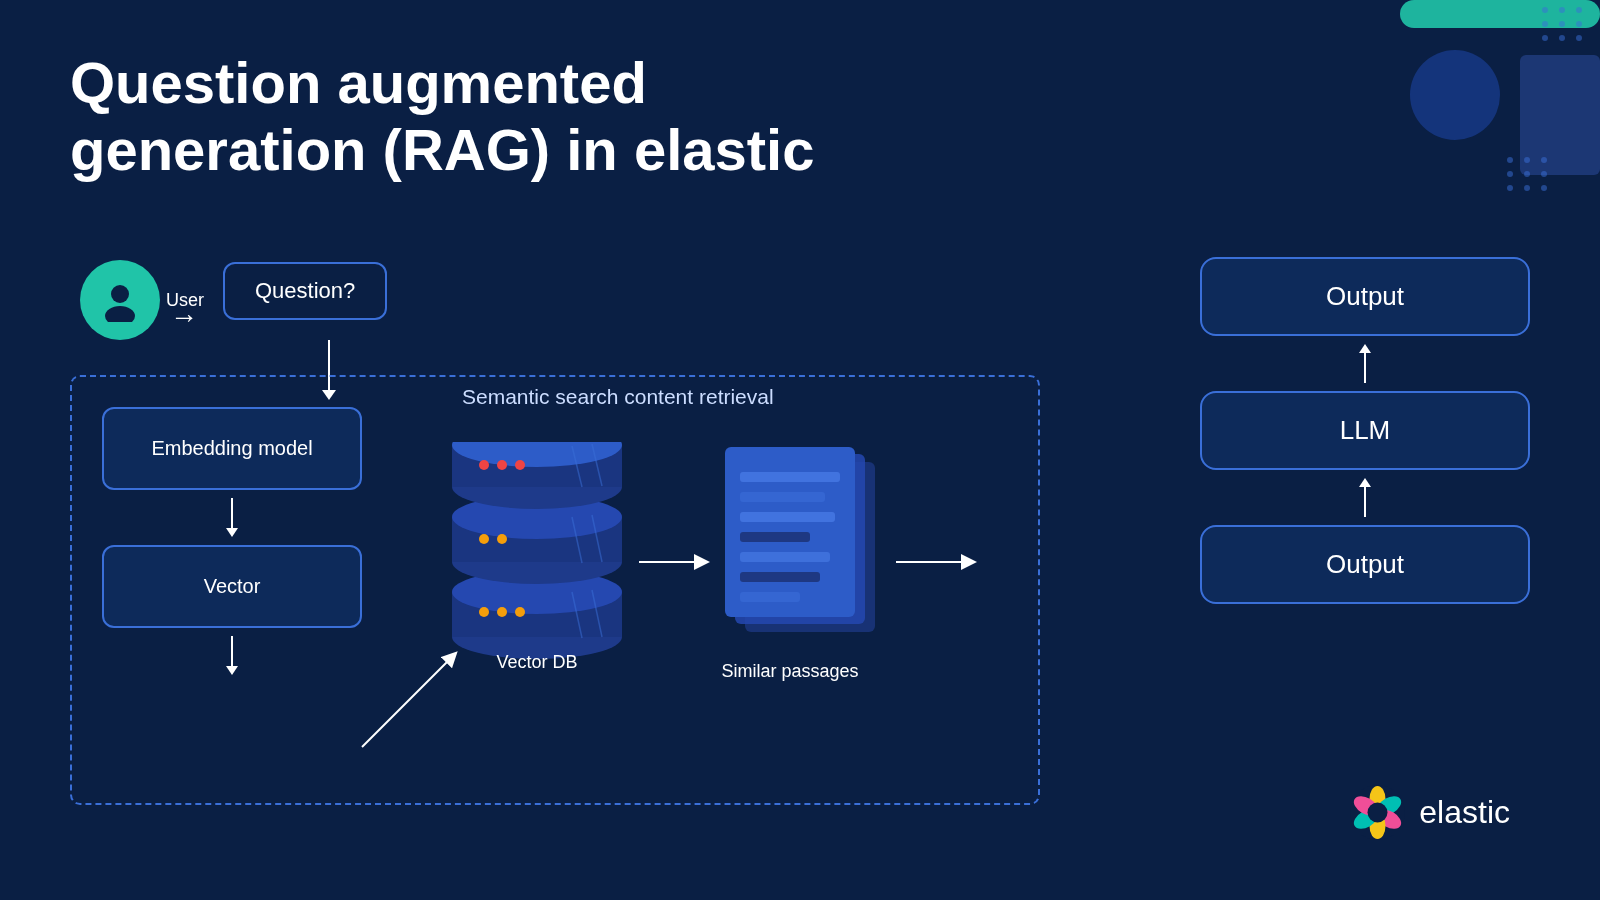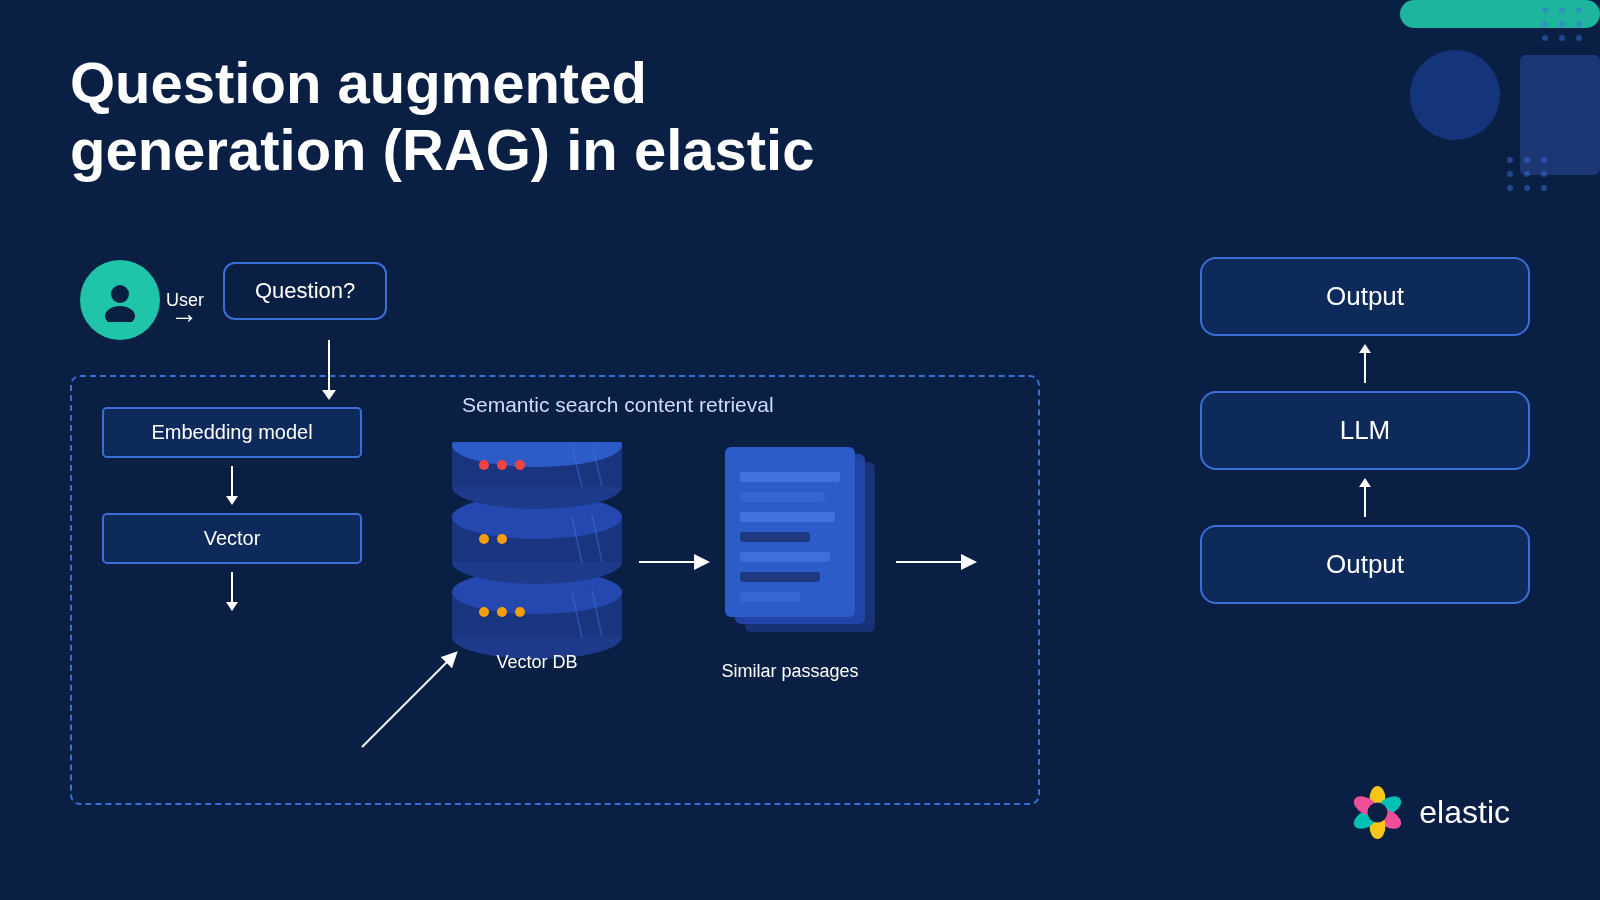--- a/index.html
+++ b/index.html
@@ -122,22 +122,22 @@
       top: 30px;
       left: 30px;
       display: flex;
       flex-direction: column;
       align-items: center;
       gap: 0;
     }
 
     .flow-box {
       border: 2px solid #3a6fd8;
-      border-radius: 5px;
-      padding: 12px 30px;
+      border-radius: 12px;
+      padding: 28px 30px;
       font-size: 20px;
       color: #ffffff;
       background: #0d2a5a;
       width: 260px;
       text-align: center;
     }
 
     .arrow-down-small {
       display: flex;
       flex-direction: column;
@@ -270,21 +270,21 @@
   <span>Question?</span>
 </div>
 
 <div class="arrow-down-question">
   <div class="line"></div>
   <div class="head"></div>
 </div>
 
 <div class="dashed-box">
 
-  <div style="position:absolute; top:16px; left:390px; font-size:21px; color:#ccddff;">Semantic search content retrieval</div>
+  <div style="position:absolute; top:8px; left:390px; font-size:21px; color:#ccddff;">Semantic search content retrieval</div>
 
   <div class="left-panel">
     <div class="flow-box">Embedding model</div>
     <div class="arrow-down-small">
       <div class="line"></div>
       <div class="head"></div>
     </div>
     <div class="flow-box">Vector</div>
     <div class="arrow-down-small">
       <div class="line"></div>

